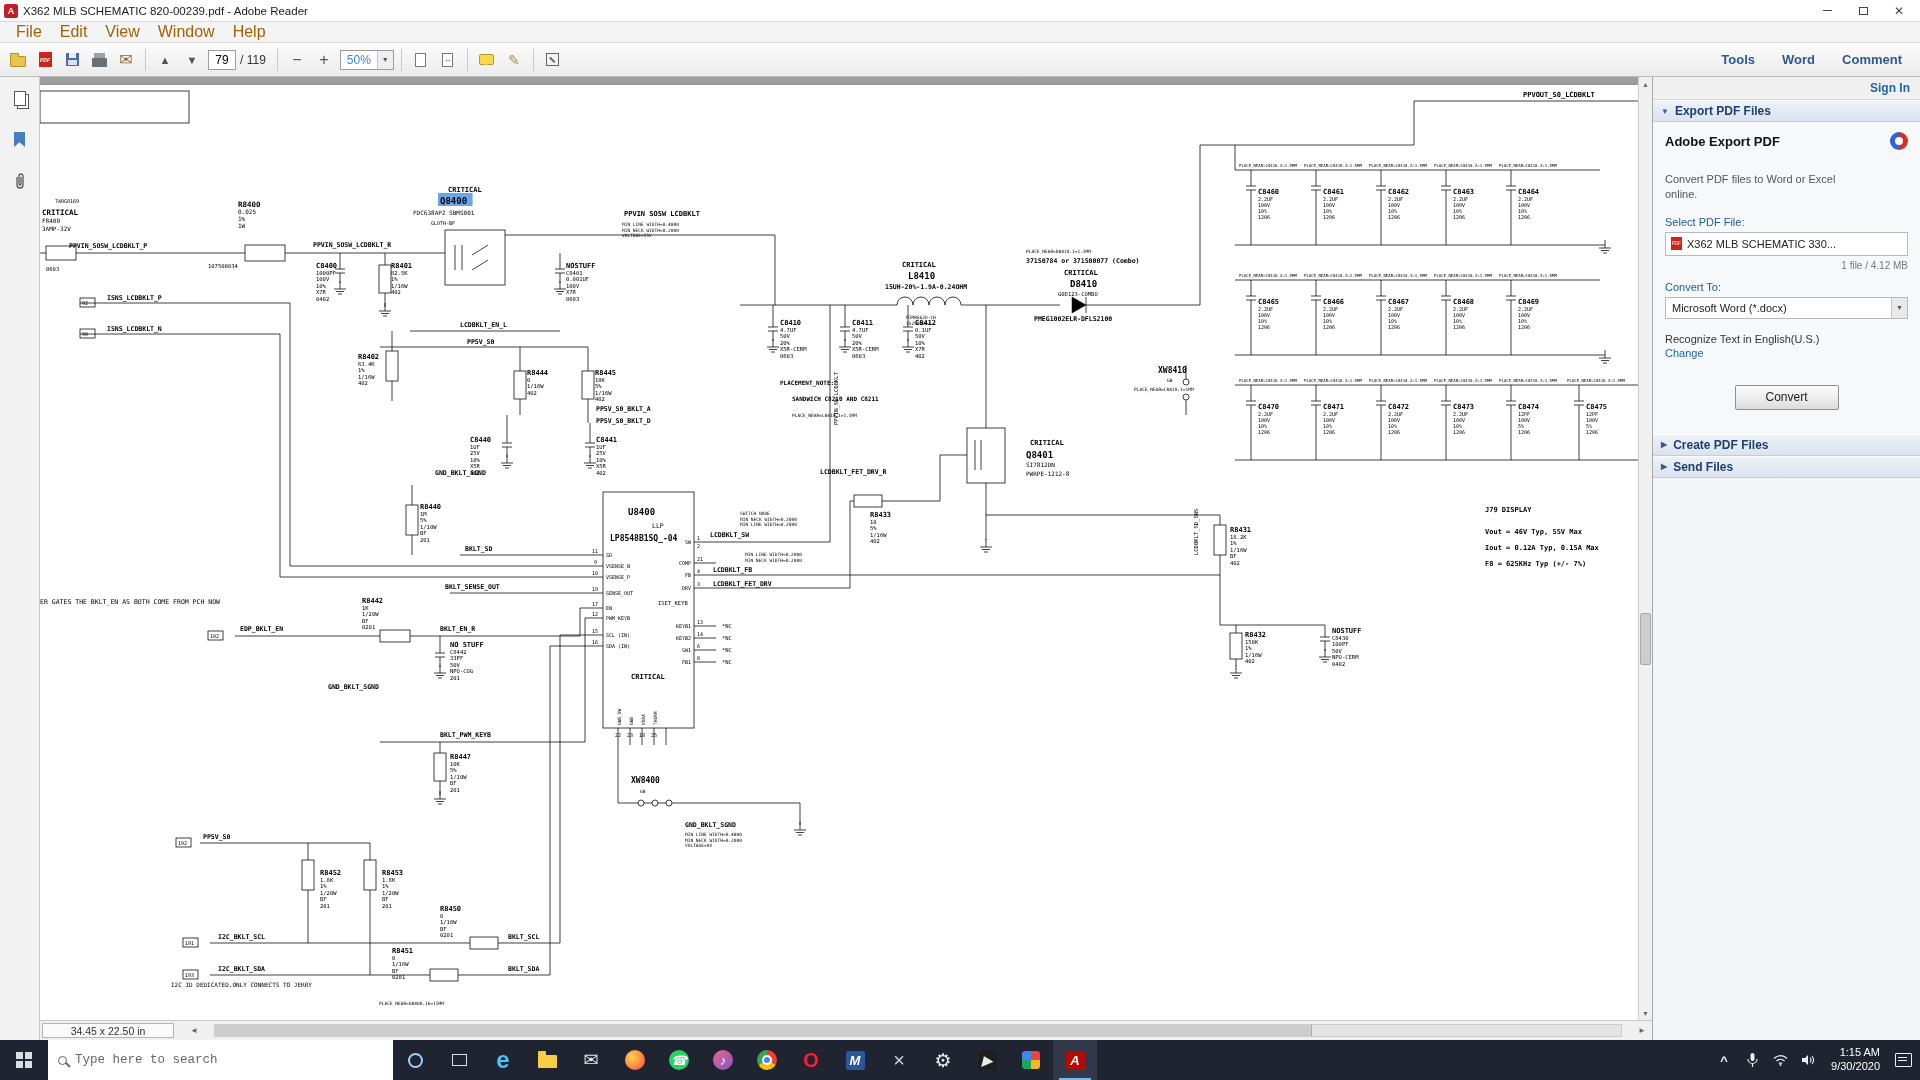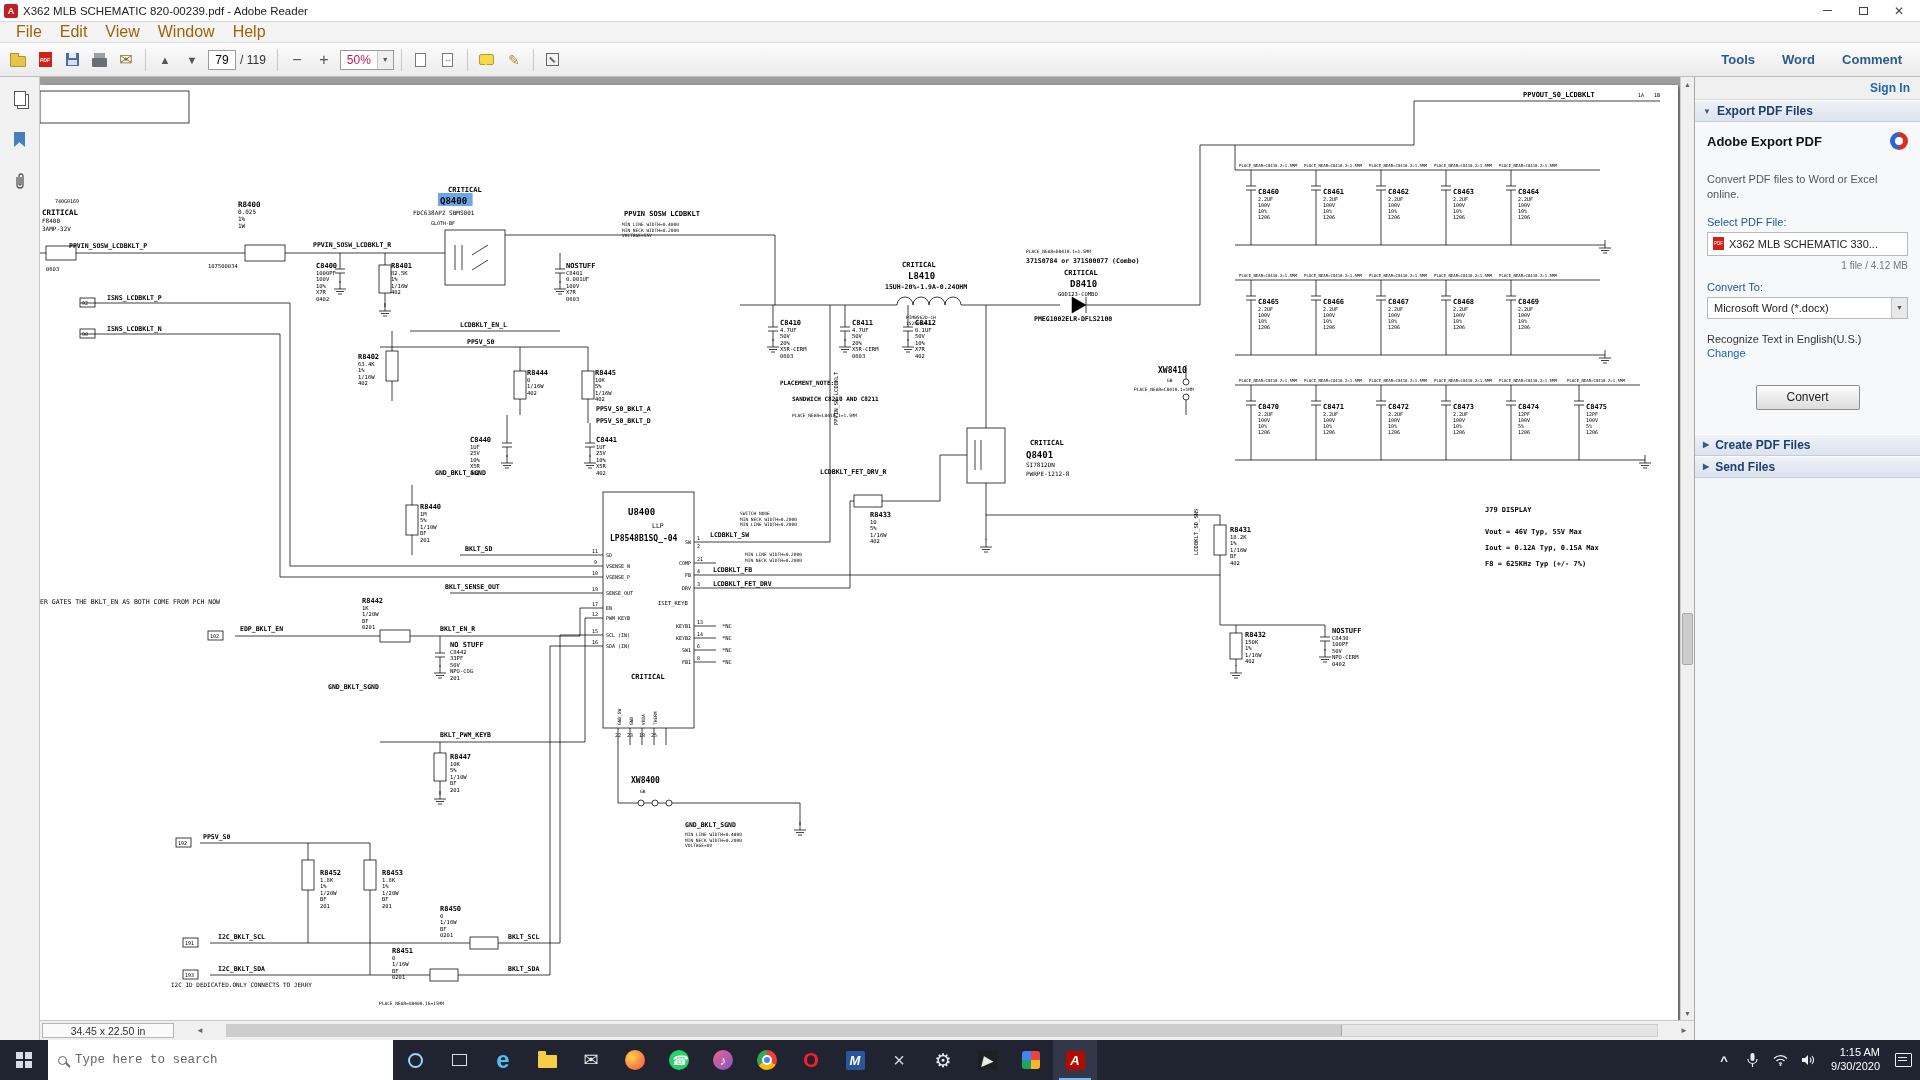--- a/index.html
+++ b/index.html
@@ -34,48 +34,48 @@
   .shp.pagesq{width:11px;height:14px;border:1px solid #777;background:#fff}
   .shp.pagesq2{width:11px;height:14px;border:1px solid #777;background:#fff}
   .shp.pagesq2:after{content:"↔";font-size:8px;color:#555}
   .shp.bubble{width:15px;height:11px;background:#f7d94c;border:1px solid #b49a2a;border-radius:2px}
   .shp.bubble:after{content:"";position:absolute;bottom:-5px;left:3px;border:3px solid transparent;border-top:4px solid #f7d94c}
   .shp.fullscr{width:13px;height:13px;border:1.5px solid #666}
   .shp.fullscr:after{content:"⇲"? "";content:"";position:absolute;width:7px;height:1.5px;background:#666;transform:rotate(45deg)}
   .page-input{width:28px;height:20px;border:1px solid #9c9c9c;font-size:12px;text-align:center;margin:0 4px;background:#fff}
   .page-total{font-size:12px;color:#333;margin-right:4px}
   .zoom-box{height:20px;border:1px solid #9c9c9c;background:#fff;display:flex;align-items:center;margin-left:4px}
-  .zoom-box .zv{font-size:12px;padding:0 6px;color:#be185d}
+  .zoom-box .zv{font-size:12px;padding:0 6px;color:#3b82f6}
   .zoom-box .caret{font-size:7px;color:#555;padding:0 4px;border-left:1px solid #c5c5c5;height:100%;display:flex;align-items:center;background:#efefef}
   .tb-spacer{flex:1}
   .tb-right-btn{font-size:13px;font-weight:700;color:#2d5a8e;padding:4px 12px}
   
   .main{flex:1;display:flex;min-height:0}
   .navpane{width:40px;background:#f2f2f2;border-right:1px solid #c9c9c9;display:flex;flex-direction:column;align-items:center;padding-top:14px;gap:22px}
   .np-pages{width:12px;height:15px;border:1px solid #555;background:#fff;box-shadow:3px 3px 0 -1px #fff,3px 3px 0 0 #555;display:inline-block}
   .np-bm{width:11px;height:15px;background:#4a7dbe;clip-path:polygon(0 0,100% 0,100% 100%,50% 68%,0 100%);display:inline-block}
   .center{flex:1;display:flex;flex-direction:column;min-width:0}
   .canvas{position:relative;height:943px;background:#9e9e9e;overflow:hidden}
   .page{position:absolute;left:0;top:8px;width:1638px;height:935px;background:#fff;box-shadow:2px 2px 4px rgba(0,0,0,.45)}
   .page svg{display:block}
   .sw{stroke:#000;stroke-width:.75;fill:none}
   .swf{fill:#000;stroke:#000;stroke-width:.5}
   svg text{font-family:"DejaVu Sans Mono","Liberation Mono",monospace;fill:#000}
   .vscroll{position:absolute;right:0;top:0;width:14px;height:100%;background:#f0f0f0;border-left:1px solid #cfcfcf;display:flex;flex-direction:column;align-items:center}
   .vs-arrow{height:14px;width:100%;display:flex;align-items:center;justify-content:center;font-size:7px;color:#666}
   .vs-track{flex:1;width:100%;position:relative}
   .vs-thumb{position:absolute;left:1px;right:1px;top:57%;height:52px;background:#cdcdcd;border:1px solid #a9a9a9;border-radius:2px}
   
-  .statusbar{height:20px;background:#f0f0f0;border-top:1px solid #c9c9c9;display:flex;align-items:center;padding:0 2px;gap:18px}
+  .statusbar{height:20px;background:#f0f0f0;border-top:1px solid #c9c9c9;display:flex;align-items:center;padding:0 2px;gap:12px}
   .dims{width:132px;height:15px;border:1px solid #b5b5b5;background:#fafafa;font-size:10.5px;color:#333;display:flex;align-items:center;justify-content:center}
   .hs-arrow{width:16px;font-size:8px;color:#666;text-align:center}
   .hs-track{flex:1;height:13px;background:#e4e4e4;border:1px solid #cdcdcd;position:relative}
   .hs-thumb{position:absolute;left:0;top:0;height:100%;width:78%;background:#cdcdcd;border-right:1px solid #a9a9a9}
   
-  .rightpanel{width:226px;background:#f4f5f7;border-left:1px solid #a8a8a8;display:flex;flex-direction:column;font-size:11px}
+  .rightpanel{width:268px;background:#f4f5f7;border-left:1px solid #a8a8a8;display:flex;flex-direction:column;font-size:11px}
   .signin-row{height:23px;display:flex;align-items:center;justify-content:flex-end;padding:0 10px;background:#f0f0f0;border-bottom:1px solid #d8d8d8}
   .signin-link{color:#1a66b0;font-weight:700;font-size:12px}
   .sec-hdr{height:22px;display:flex;align-items:center;gap:6px;padding:0 8px;background:linear-gradient(#eef2f8,#dbe3ef);border-top:1px solid #fff;border-bottom:1px solid #c3cedd;color:#1d3e71;font-weight:700;font-size:12px}
   .sec-tri{font-size:8px;color:#3b5a86}
   .export-body{padding:10px 12px 16px 12px;background:#f7f8fa;flex:0 0 auto}
   .ex-title-row{display:flex;align-items:center;justify-content:space-between;margin-bottom:22px}
   .ex-title{font-size:13px;font-weight:700;color:#111}
   .ex-logo{width:18px;height:18px;border-radius:50%;background:conic-gradient(#d92d20 0 50%,#2d64d9 0 100%);position:relative}
   .ex-logo:after{content:"";position:absolute;inset:5px;background:#fff;border-radius:50%}
   .ex-desc{color:#555;font-size:11px;line-height:1.35;margin-bottom:14px;width:180px}

